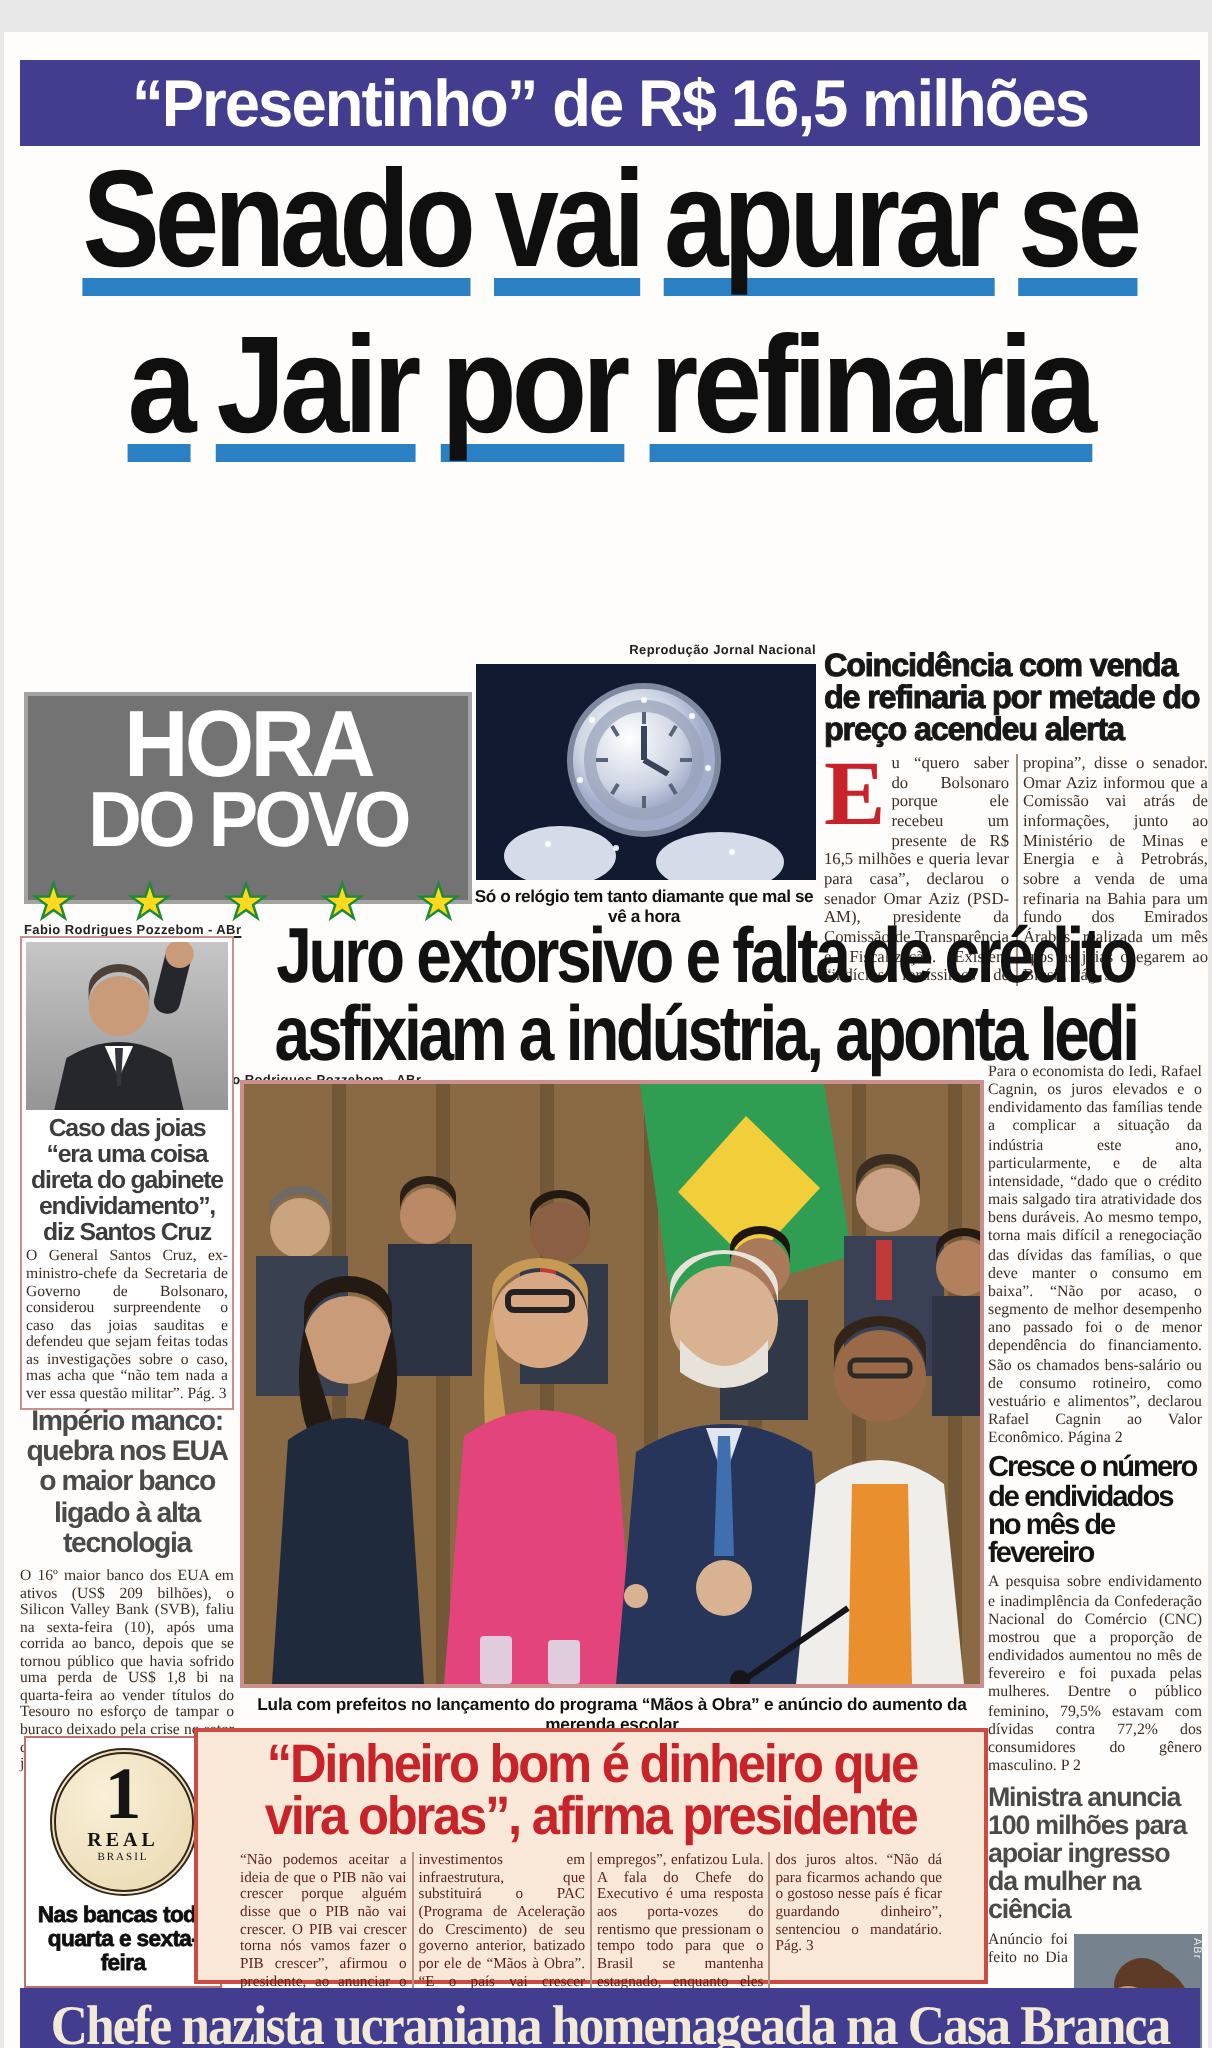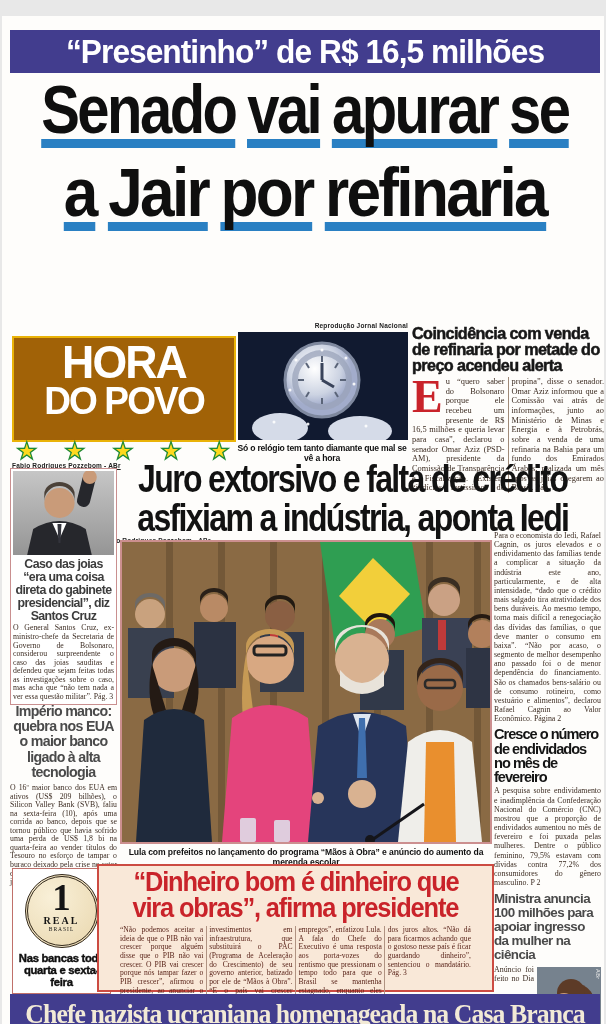--- a/index.html
+++ b/index.html
@@ -14,22 +14,22 @@
   .headline{position:absolute;left:0;top:60px;width:606px;}
   .hl-line{height:83px;display:flex;justify-content:center;align-items:flex-start;
            font-family:"Liberation Sans",sans-serif;font-weight:bold;font-size:69px;color:#0f0f0f;
            letter-spacing:-3px;line-height:.98;white-space:nowrap;}
   .hl-inner{display:inline-block;transform-origin:center top;}
   .s1 .hl-inner{transform:scaleX(.84);} .s2 .hl-inner{transform:scaleX(.94);} .s3 .hl-inner{transform:scaleX(.90);}
   .uw{display:inline-block;padding-bottom:4px;
       background:linear-gradient(#2a80c3,#2a80c3) left bottom/100% 9px no-repeat;}
   .uw:not(:last-child){margin-right:14px;}
   
-  .logo-box{position:absolute;left:10px;top:320px;width:224px;height:106px;box-sizing:border-box;
-            border:2px solid #eab308;background:#a16207;}
+  .logo-box{position:absolute;left:10px;top:330px;width:224px;height:106px;box-sizing:border-box;
+            border:2px solid #a3a3a3;background:#737373;}
   .logo-t1,.logo-t2{font-family:"Liberation Sans",sans-serif;font-weight:bold;color:#fff;text-align:center;
             letter-spacing:-2px;line-height:.92;transform:scaleX(.95);}
   .logo-t1{font-size:47px;margin-top:2px;} .logo-t2{font-size:39px;}
   .logo-strip{position:absolute;left:0;right:0;bottom:0;height:20px;background:#fff;border-top:1px solid #222;
               border-bottom:3px solid #d6252b;display:flex;justify-content:space-between;align-items:center;
               padding:0 5px;font-family:"Liberation Sans",sans-serif;font-weight:bold;font-size:10.5px;
               letter-spacing:-.4px;color:#111;}
   .stars{position:absolute;left:14px;top:421px;width:214px;display:flex;justify-content:space-between;
          font-size:24px;color:#ffd91e;-webkit-text-stroke:1.2px #1f8a36;text-shadow:0 0 1px #1f8a36;}
   .tiny-credit{font-family:"Liberation Sans",sans-serif;font-weight:bold;font-size:6.5px;color:#222;
@@ -206,21 +206,21 @@
         </defs>
       <rect width="100" height="84" fill="url(#sg)"></rect>
       <rect x="66" y="2" width="13" height="34" rx="6" transform="rotate(14 72 19)" fill="#26272c"></rect>
       <circle cx="76" cy="6" r="7" fill="#c99b79"></circle>
       <circle cx="46" cy="32" r="15" fill="#c99b79"></circle>
       <path d="M31,30 a15,15 0 0 1 30,0 l0,-7 a15,12 0 0 0 -30,0 Z" fill="#4b4138"></path>
       <path d="M14,84 L20,58 Q46,42 72,58 L78,84 Z" fill="#26272c"></path>
       <polygon points="39,52 53,52 46,68" fill="#ffffff"></polygon>
       <polygon points="44,53 48,53 47,72 45,72" fill="#33343c"></polygon>
     </svg>
-    <div class="sc-title">Caso das joias “era uma coisa direta do gabinete presidencial”, diz Santos Cruz</div>
+    <div class="sc-title">Caso das joias “era uma coisa direta do gabinete endividamento”, diz Santos Cruz</div>
     <div class="sc-body">O General Santos Cruz, ex-ministro-chefe da Secretaria de Governo de Bolsonaro, considerou surpreendente o caso das joias sauditas e defendeu que sejam feitas todas as investigações sobre o caso, mas acha que “não tem nada a ver essa questão militar”.   Pág. 3</div>
   </div>
 
   <div class="imperio">
     <div class="imp-title">Império manco: quebra nos EUA o maior banco ligado à alta tecnologia</div>
     <div class="imp-body">O 16º maior banco dos EUA em ativos (US$ 209 bilhões), o Silicon Valley Bank (SVB), faliu na sexta-feira (10), após uma corrida ao banco, depois que se tornou público que havia sofrido uma perda de US$ 1,8 bi na quarta-feira ao vender títulos do Tesouro no esforço de tampar o buraco deixado pela crise no setor de alta tecnologia. Em cinco dias já quebraram 3 bancos. Pág. 7</div>
   </div>
 
   <div class="real-box">
     <div class="coin">
@@ -331,21 +331,21 @@
   </div>
 
   <div class="quote-box">
     <div class="q-line">
         <span>“Dinheiro bom é dinheiro que</span>
       </div>
     <div class="q-line">
         <span>vira obras”, afirma presidente</span>
       </div>
     <div class="q-cols">
-      <span>“Não podemos aceitar a ideia de que o PIB não vai crescer porque alguém disse que o PIB não vai crescer. O PIB vai crescer porque nós tampar fazer o PIB crescer”, afirmou o presidente, ao</span>
+      <span>“Não podemos aceitar a ideia de que o PIB não vai crescer porque alguém disse que o PIB não vai crescer. O PIB vai crescer torna nós vamos fazer o PIB crescer”, afirmou o presidente, ao</span>
       <span>anunciar o novo programa de investimentos em infraestrutura, que substituirá o PAC (Programa de Aceleração do Crescimento) de seu governo anterior, batizado por ele de “Mãos à Obra”.</span> 
       <span>“E o país vai crescer porque nós vamos gerar empregos”, enfatizou Lula. A fala do Chefe do Executivo é uma resposta aos porta-vozes do rentismo que pressionam o tempo todo para que o Brasil</span> 
       <span>se mantenha estagnado, enquanto eles vivem de rendas vindas dos juros altos. “Não dá para ficarmos achando que o gostoso nesse país é ficar guardando dinheiro”, sentenciou o mandatário. Pág. 3</span>
     </div>
   </div>
 
   <div class="bottom-banner">
     <span class="bb-text">Chefe nazista ucraniana homenageada na Casa Branca</span>
     <span class="bb-page">Pág. 6</span>
   </div>

